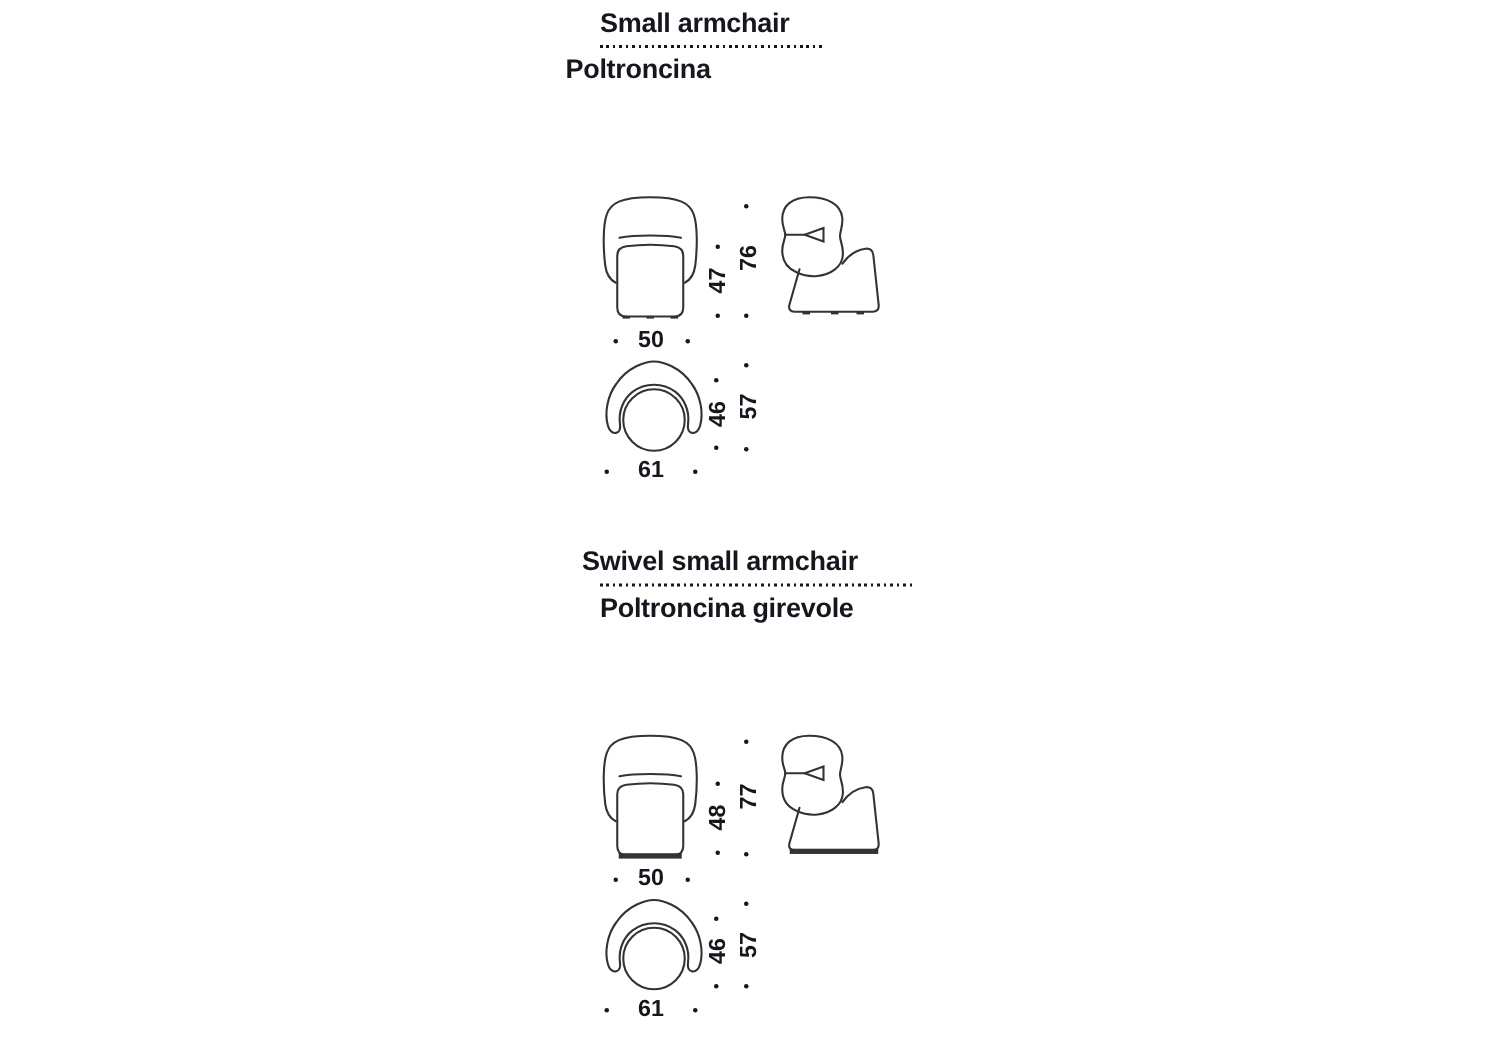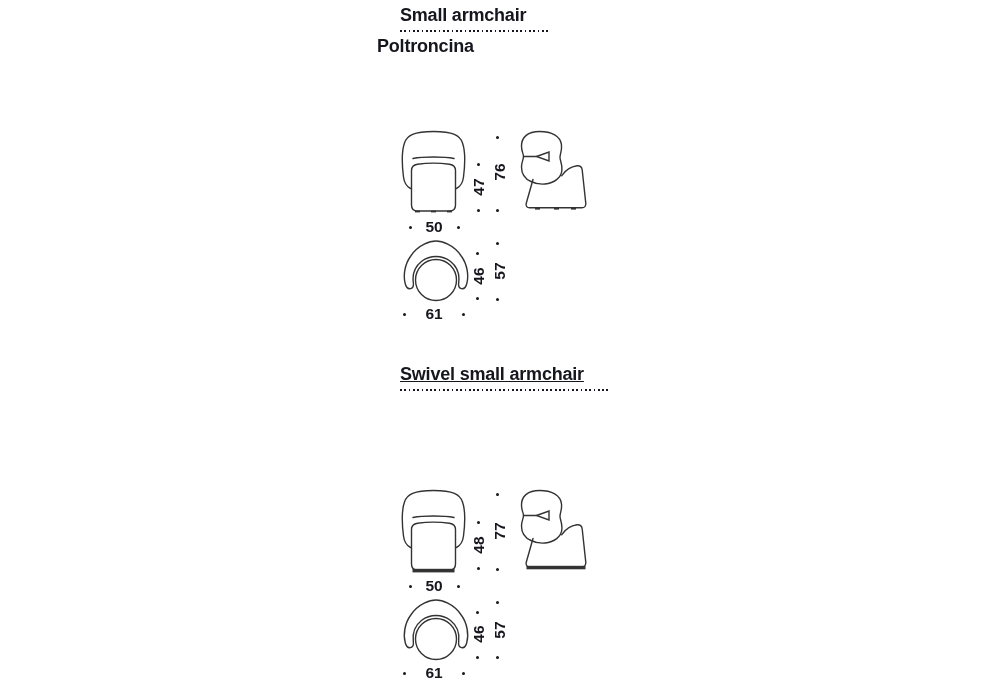--- a/index.html
+++ b/index.html
@@ -102,22 +102,23 @@
     <div class="dim vert" style="left:479px; top:187px;">47</div>
     <div class="dim vert" style="left:500px; top:172px;">76</div>
     <div class="dim" style="left:434px; top:227px;">50</div>
     <div class="dim vert" style="left:479px; top:276px;">46</div>
     <div class="dim vert" style="left:500px; top:271px;">57</div>
     <div class="dim" style="left:434px; top:314px;">61</div>
   </div>
 
   <div class="layer">
 
-    <div class="title-en" style="left:400px; top:364px;text-decoration:underline;">Swivel small armchair</div>
+    <div class="title-en" style="left:388px; top:364px;">Swivel small armchair</div>
     <div class="dotted-rule" style="left:400px; top:389px; width:208px;"></div>
+    <div class="title-it" style="left:400px; top:395px;">Poltroncina girevole</div>
 
     <svg class="drawing" style="left:401px; top:488px;" width="65" height="85" viewBox="0 0 65 85">
       <path d="M9.5 59.5 C5.5 57.5 3.2 53.5 2.5 48 C1 36 1 21 3.5 14 C6 6.5 13 2.5 32.5 2.5 C52 2.5 59 6.5 61.5 14 C64 21 64 36 62.5 48 C61.8 53.5 59.5 57.5 55.5 59.5" fill="none"></path>
       <path d="M12 29.5 C22 27.5 43 27.5 53 29.5" fill="none"></path>
       <path d="M10.5 41.5 C10.5 38 12.5 35.8 16.5 35.2 C27 33.8 38 33.8 48.5 35.2 C52.5 35.8 54.5 38 54.5 41.5 L54.5 76 C54.5 80 52.5 82 48.5 82 L16.5 82 C12.5 82 10.5 80 10.5 76 Z" fill="none"></path>
       <rect class="fillmark" x="11.5" y="80.8" width="42" height="3.6"></rect>
     </svg>
 
     <svg class="drawing" style="left:519px; top:488px;" width="68" height="84" viewBox="0 0 68 84">
       <path d="M12 52.5 C5 49.5 2.5 44 2.5 38 C2.5 33 4.5 30.5 4.5 27.5 C4.5 24.5 2.5 23 2.5 17 C2.5 8 9 2.5 20.5 2.5 C32.5 2.5 41.5 7 42.5 16 C43.1 21.5 41 25 41 28.5 C41 31.5 43.3 34.8 42.9 41 C42.4 49 35 54 26 55 C21 55.5 15.5 54.2 12 52.5 Z" fill="none"></path>

